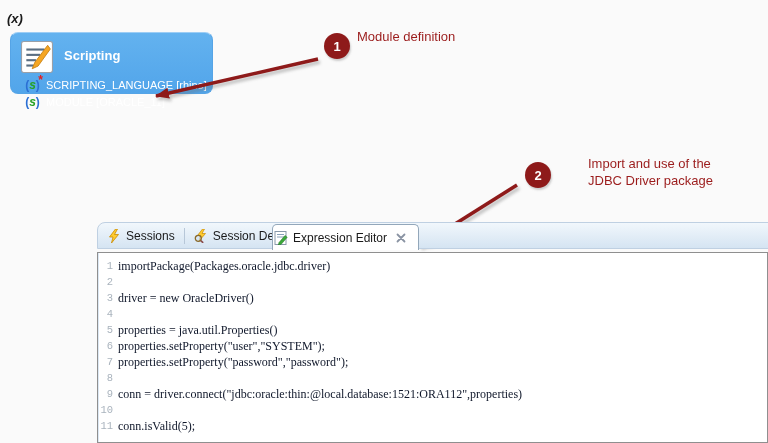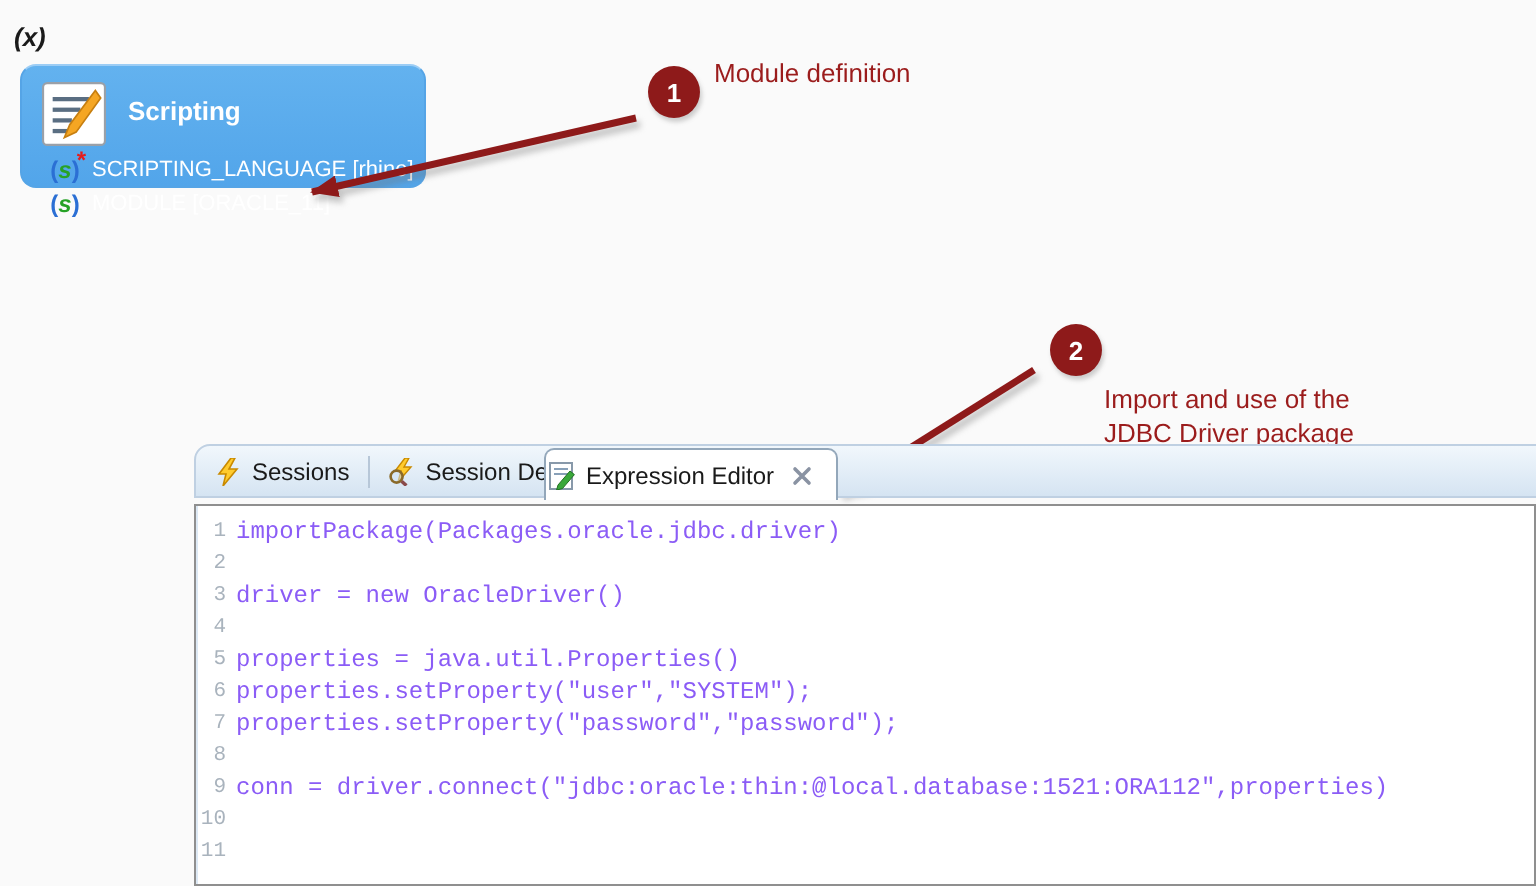--- a/index.html
+++ b/index.html
@@ -33,21 +33,21 @@
 
   
   .ann-circle { position:absolute; width:26px; height:26px; border-radius:50%;
     background:#8e1a1a; color:#fff; font-size:13px; font-weight:bold;
     display:flex; align-items:center; justify-content:center;
     box-shadow:1px 2px 2px rgba(120,120,120,0.35); }
   .circle-1 { left:324px; top:33px; }
   .circle-2 { left:525px; top:162px; }
   .ann-text { position:absolute; color:#9b1c1c; font-size:13px; line-height:17px; }
   .text-1 { left:357px; top:28px; }
-  .text-2 { left:552px; top:155px;margin-top:36px; }
+  .text-2 { left:588px; top:155px; }
 
   .arrows { position:absolute; left:0; top:0; width:768px; height:443px;
     pointer-events:none; filter:drop-shadow(2px 3px 1.5px rgba(110,110,110,0.4)); }
 
   
   .tabbar { position:absolute; left:97px; top:222px; width:767px; height:27px;
     background:linear-gradient(180deg,#f1f7fc 0%, #d5e4f2 100%);
     border:1px solid #bfd0e2; border-radius:8px 0 0 0;
     display:flex; align-items:center; }
   .tab { display:flex; align-items:center; gap:5px; height:100%;
@@ -63,22 +63,22 @@
     display:flex; align-items:center; gap:7px; }
 
   
   .codearea { position:absolute; left:97px; top:252px; width:671px; height:191px;
     background:#ffffff; border:1px solid #8f8f8f;
     box-shadow:inset 1px 0 0 #dce8f4;
     padding-top:5px; overflow:hidden; }
   .cl { display:flex; height:16px; line-height:16px; }
   .ln { width:15px; text-align:right; flex-shrink:0;
     font-family:"Liberation Mono", monospace; font-size:10.5px; color:#a9b3bd; }
-  .ct { padding-left:5px; font-family:Liberation Mono, monospace;
-    font-size:12px; color:#8b5cf6; white-space:pre; }
+  .ct { padding-left:5px; font-family:Liberation Serif, serif;
+    font-size:12px; color:#0f172a; white-space:pre; }
 </style>
 </head>
 <body>
 
 <div class="var-label">(x)</div>
 
 <div class="module-box">
   <svg class="mod-icon" viewBox="0 0 30 30">
     <rect x="0.5" y="0.5" width="29" height="29" rx="2" fill="#ffffff" stroke="#9aa0a8"></rect>
     <line x1="5" y1="8" x2="22" y2="8" stroke="#5a6e82" stroke-width="2"></line>
@@ -200,14 +200,15 @@
   <div class="cl">
       <span class="ln">9</span>
       <span class="ct">conn = driver.connect("jdbc:oracle:thin:@local.database:1521:ORA112",properties)</span>
     </div>
   <div class="cl">
       <span class="ln">10</span>
       <span class="ct"></span>
     </div>
   <div class="cl">
       <span class="ln">11</span>
+      <span class="ct">conn.isValid(5);</span>
     </div>
 </div>
 
 </body></html>

